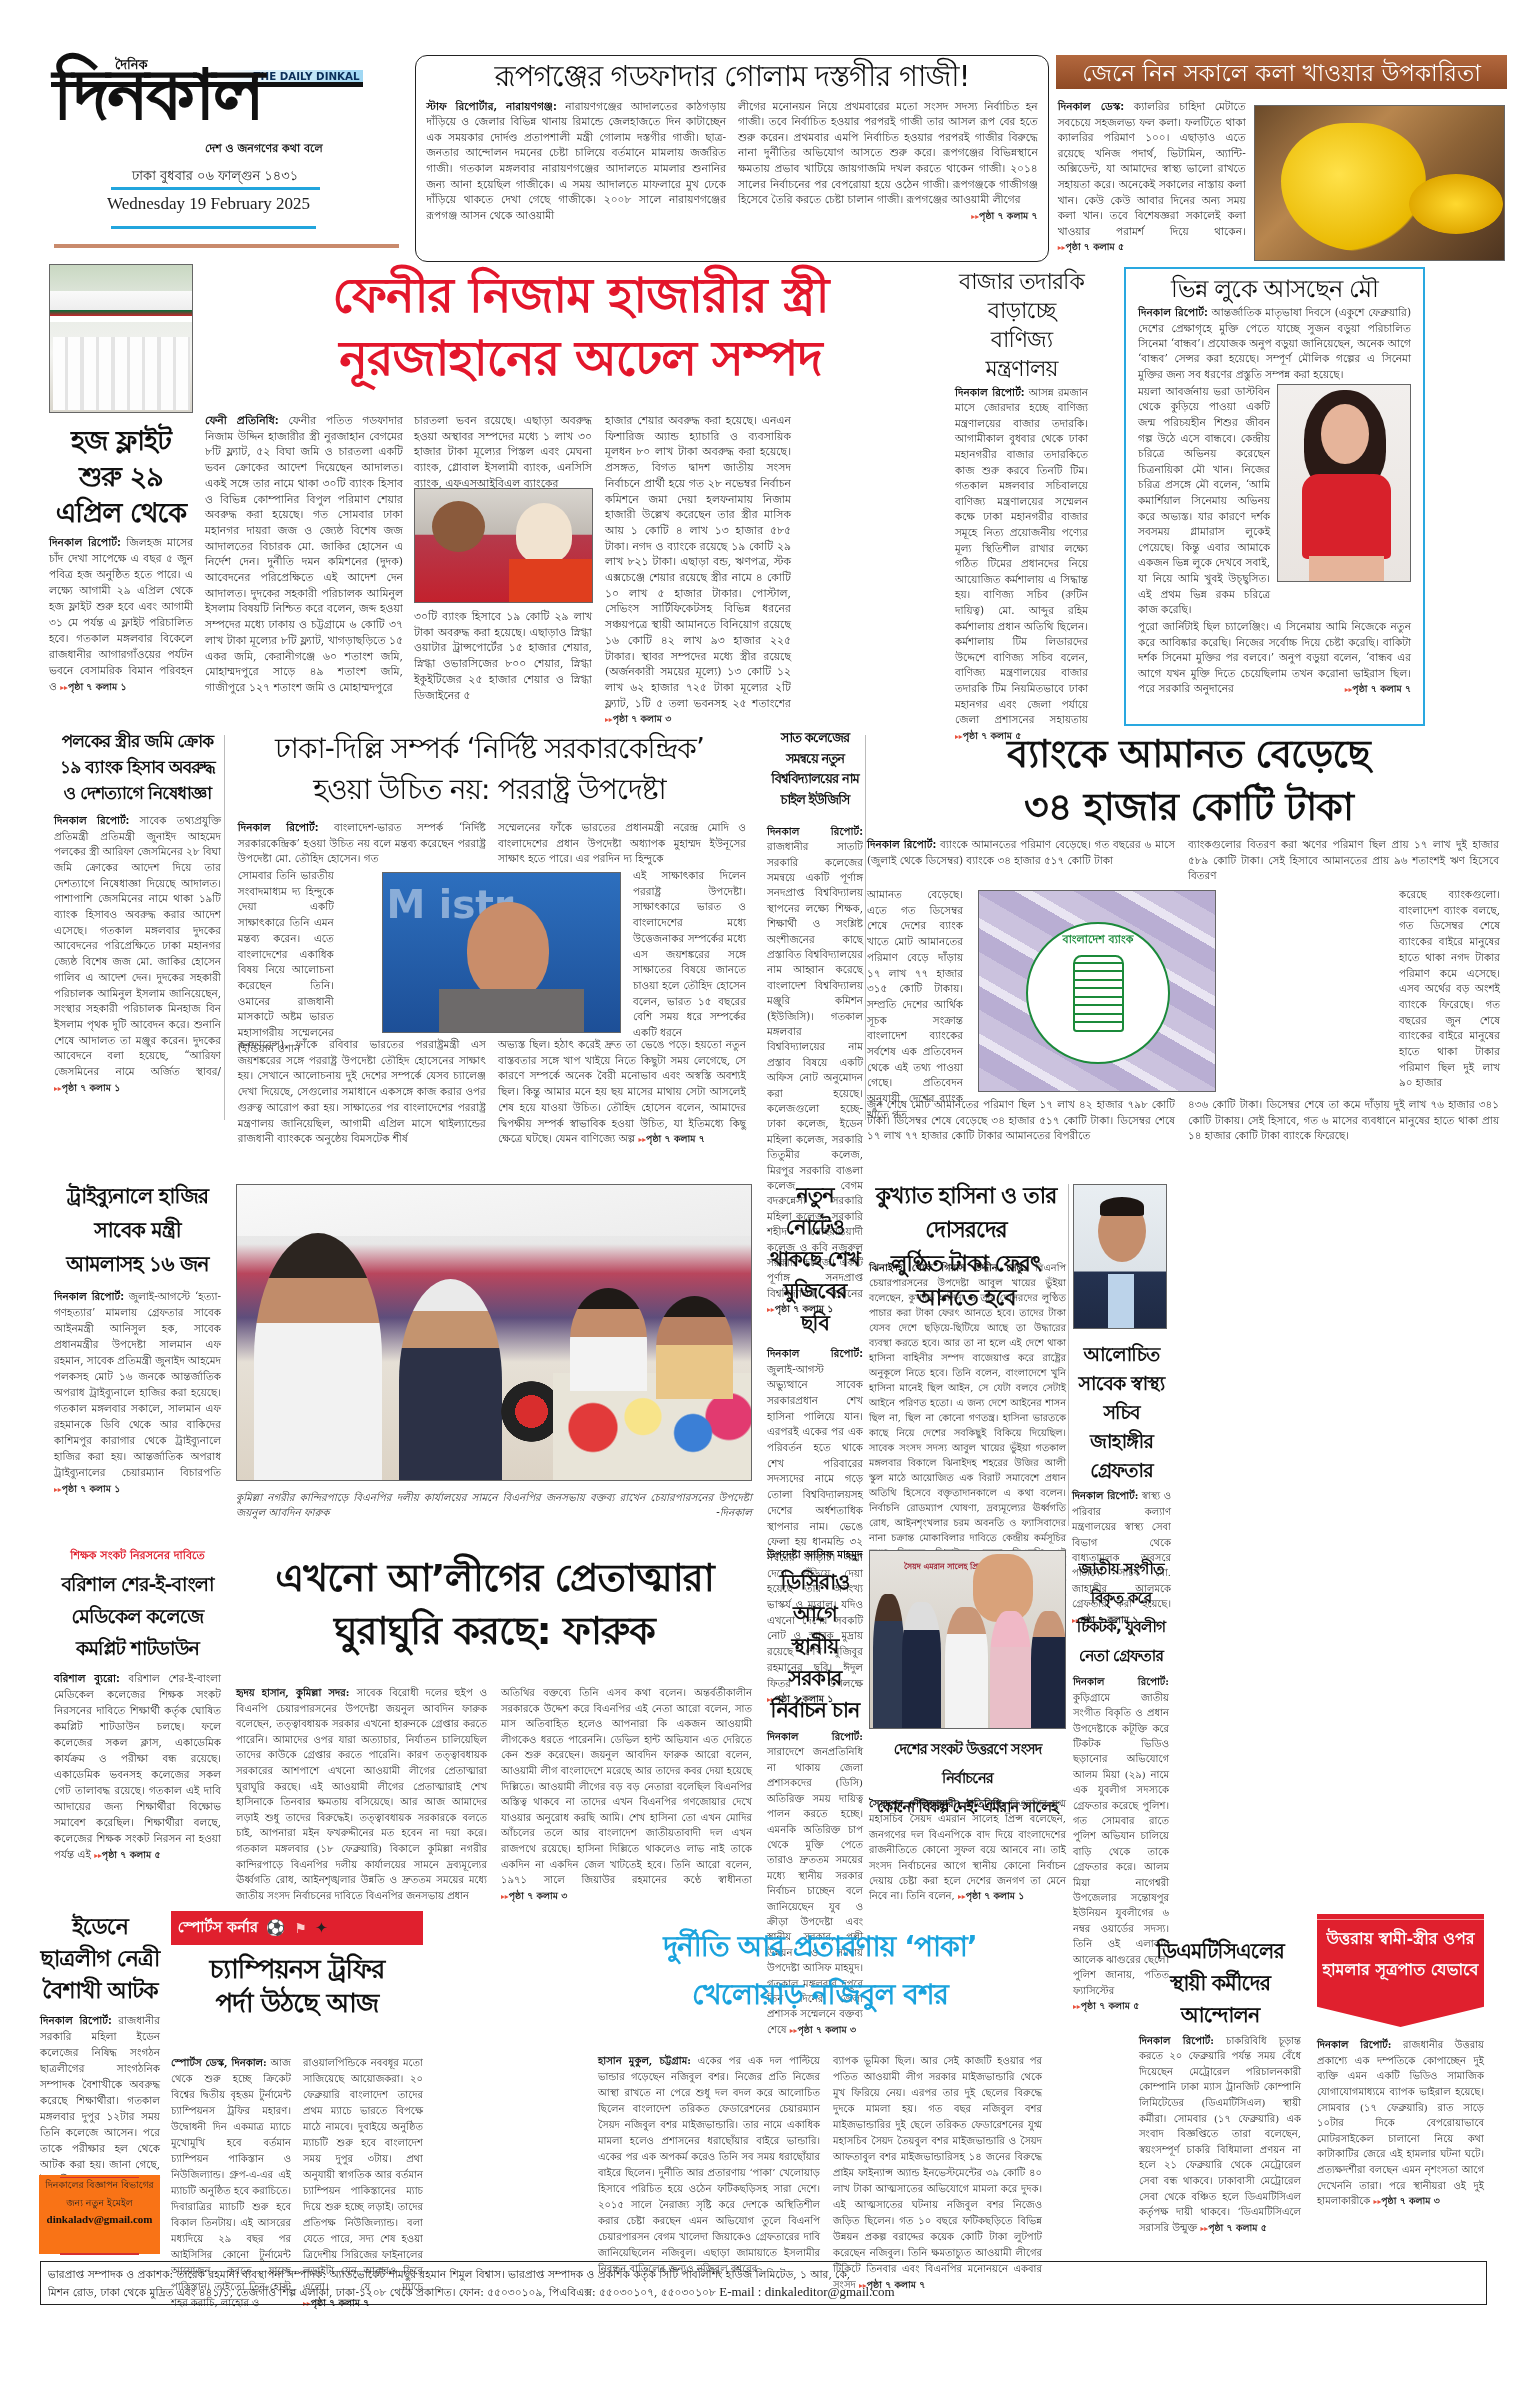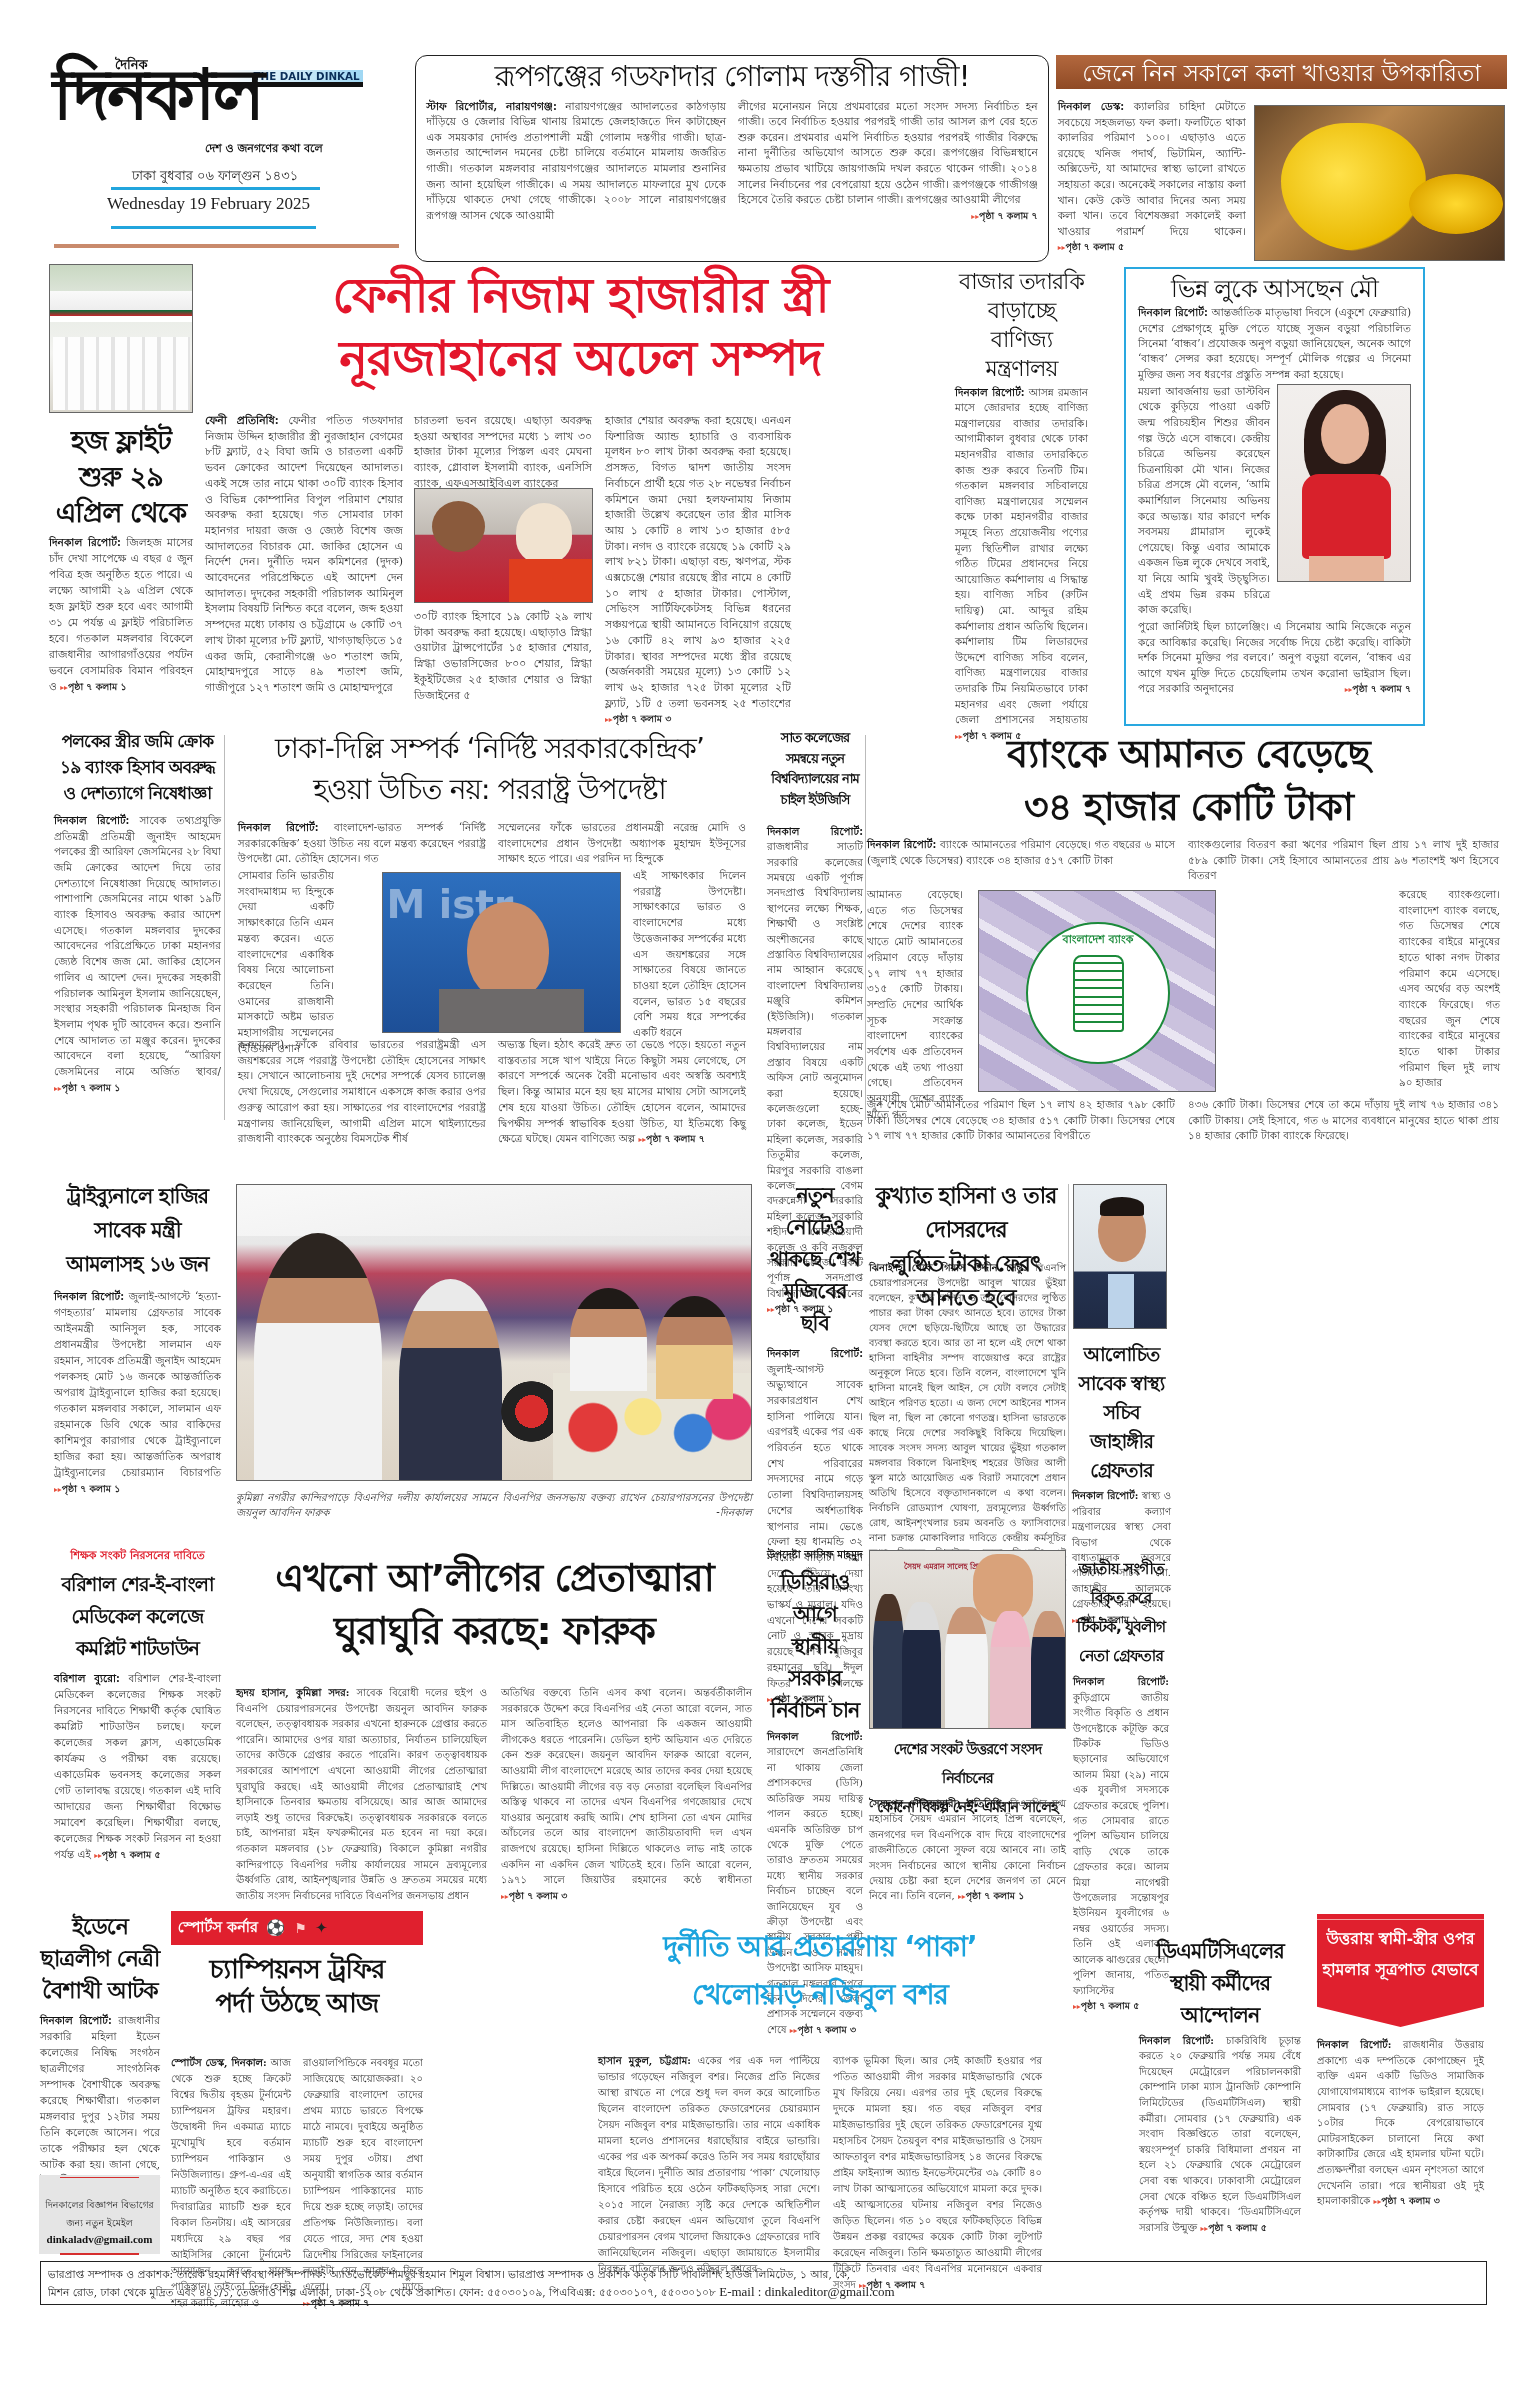--- a/index.html
+++ b/index.html
@@ -225,21 +225,21 @@
 
 <div class="abs" style="left:1073px;top:1555px;width:96px;height:359px">
   <div class="hl" style="font-size:15.4px;line-height:29px">জাতীয় সংগীত বিকৃত করে টিকটক, যুবলীগ নেতা গ্রেফতার</div>
   <div class="body" style="margin-top:3.4px;font-size:10px;line-height:15.4px"><b>দিনকাল রিপোর্ট:</b> <span>কুড়িগ্রামে জাতীয় সংগীত বিকৃতি ও প্রধান উপদেষ্টাকে কটূক্তি করে টিকটক ভিডিও ছড়ানোর অভিযোগে আলম মিয়া (২৯) নামে এক যুবলীগ সদস্যকে গ্রেফতার করেছে পুলিশ। গত সোমবার রাতে পুলিশ অভিযান চালিয়ে বাড়ি থেকে তাকে গ্রেফতার করে। আলম মিয়া নাগেশ্বরী উপজেলার সন্তোষপুর ইউনিয়ন যুবলীগের ৬ নম্বর ওয়ার্ডের সদস্য। তিনি ওই এলাকার আলেক ঝাগুরের ছেলে। পুলিশ জানায়, পতিত ফ্যাসিস্টের</span> <span class="jump">পৃষ্ঠা ৭ কলাম ৫</span></div>
 </div>
 
 <div class="abs" style="left:40px;top:1911px;width:120px;height:256px">
   <div class="hl" style="font-size:22px;line-height:32px">ইডেনে ছাত্রলীগ নেত্রী বৈশাখী আটক</div>
   <div class="body" style="margin-top:5.1px;font-size:10.4px;line-height:16px"><b>দিনকাল রিপোর্ট:</b> <span>রাজধানীর সরকারি মহিলা ইডেন কলেজের নিষিদ্ধ সংগঠন ছাত্রলীগের সাংগঠনিক সম্পাদক বৈশাখীকে অবরুদ্ধ করেছে শিক্ষার্থীরা। গতকাল মঙ্গলবার দুপুর ১২টার সময় তিনি কলেজে আসেন। পরে তাকে পরীক্ষার হল থেকে আটক করা হয়। জানা গেছে, বৈশাখী আক্তার</span> <span class="jump">পৃষ্ঠা ৭ কলাম ১</span></div>
 </div>
-<div class="abs" style="left:39px;top:2175px;width:121px;height:79px;background:#e5e5e5;text-align:center;padding-top:23px">
+<div class="abs" style="left:39px;top:2175px;width:121px;height:79px;background:#f97316;text-align:center;padding-top:3px">
   <div style="position:absolute;left:21.4px;top:1.7px;width:79px;height:1.7px;background:#d62f2f"></div>
   <div style="font-size:9.4px;color:#222">দিনকালের বিজ্ঞাপন বিভাগের</div>
   <div style="font-size:9.4px;color:#222;margin-top:2.6px">জন্য নতুন ইমেইল</div>
   <div style="font-family:'Liberation Serif',serif;font-size:11px;font-weight:bold;color:#111;margin-top:2.6px">dinkaladv@gmail.com</div>
   <div style="position:absolute;left:21.4px;bottom:-0.9px;width:79px;height:1.7px;background:#d62f2f"></div>
 </div>
 
 <div class="abs" style="left: 171px;top:1911px;width:252px;height:342px">
   <div style="height:34px;background:#e0202e;display:flex;align-items:center;padding-left:6.8px;gap:8.5px">
     <span style="color:#fff;font-size:14.5px;font-weight:bold">স্পোর্টস কর্নার</span>

